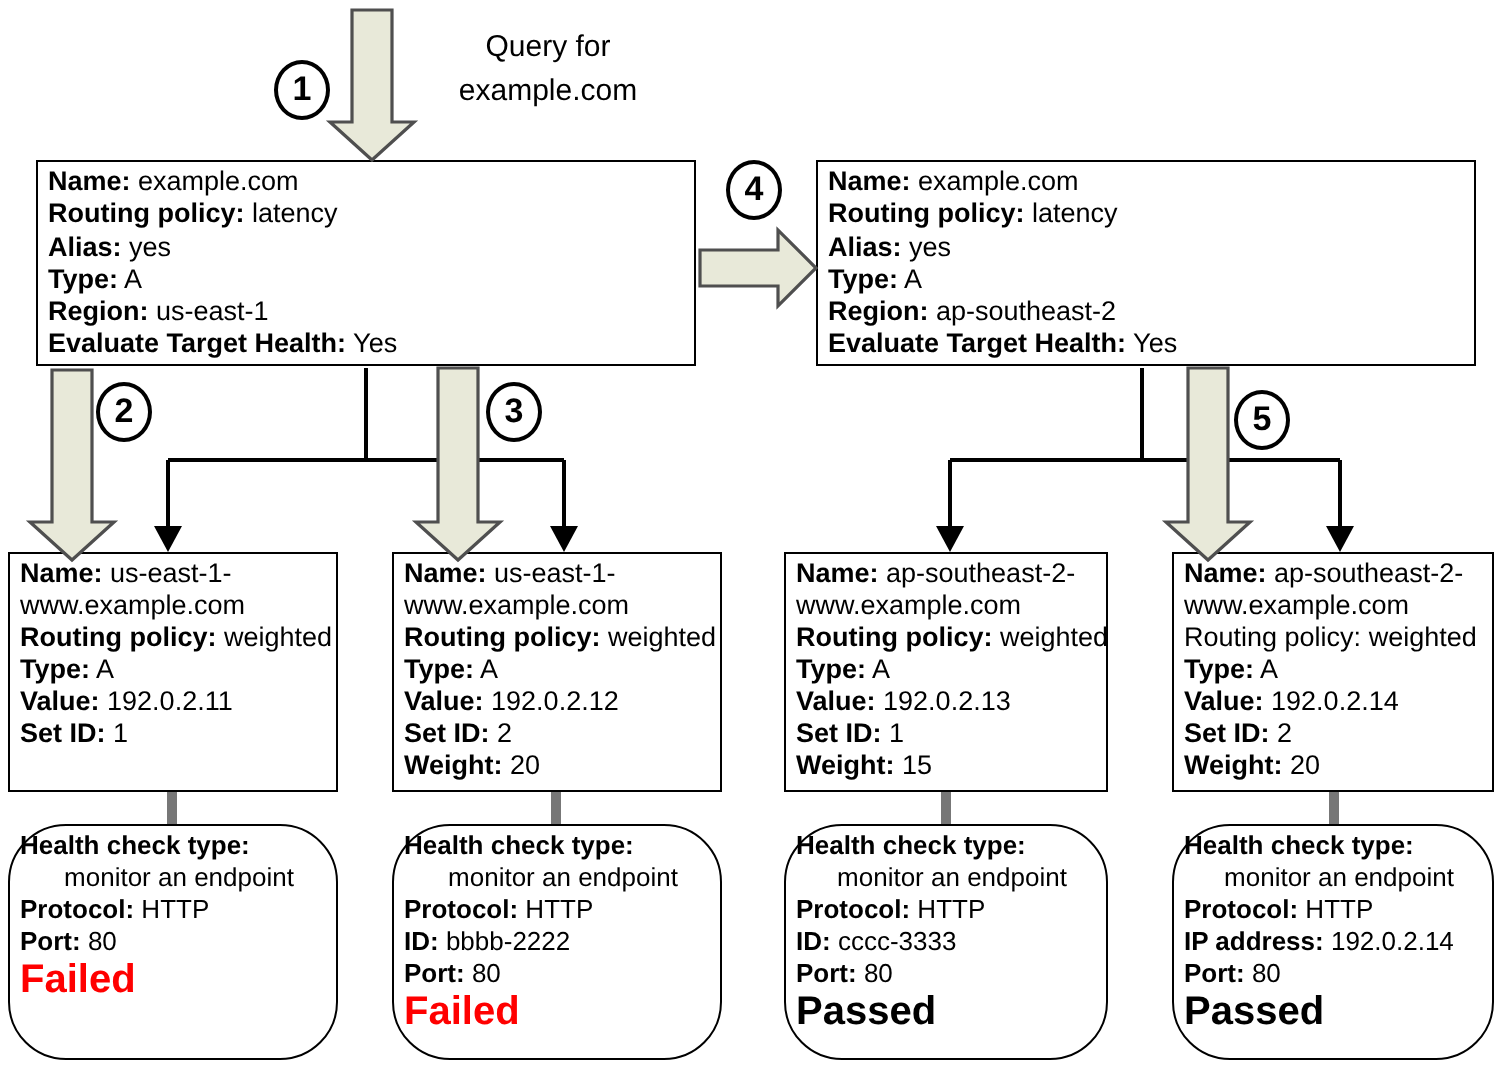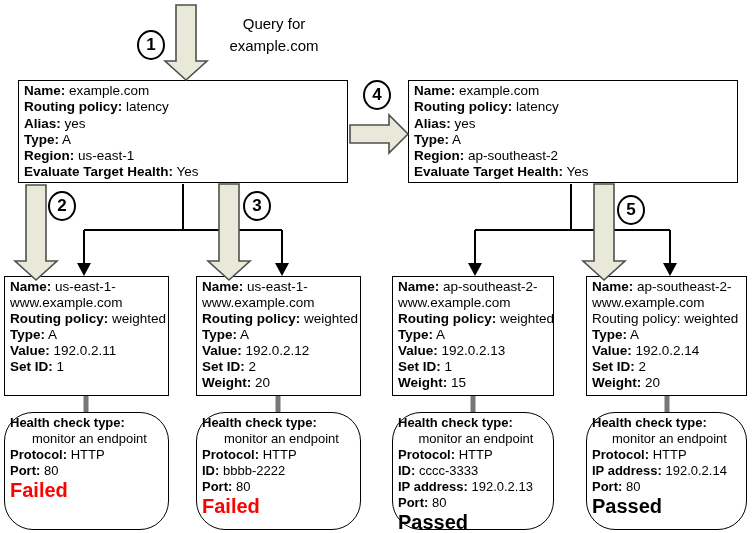--- a/index.html
+++ b/index.html
@@ -186,21 +186,20 @@
         <div class="line"><span class="lbl">Port:</span> 80</div>
       </div>
     <div class="status" style="color: rgb(255, 0, 0);">Failed</div>
   </div>
   <div class="box hc" style="left:392px; top:412px; width:162px; height:118px;">
     <div>
         <div class="line"><span class="lbl">Health check type:</span></div>
         <div class="line indent">monitor an endpoint</div>
         <div class="line"><span class="lbl">Protocol:</span> HTTP</div>
         <div class="line"><span class="lbl">ID:</span> cccc-3333</div>
-        <div class="line"><span class="lbl">IP address:</span> 192.0.2.13</div>
         <div class="line"><span class="lbl">Port:</span> 80</div>
       </div>
     <div class="status" style="color: rgb(0, 0, 0);">Passed</div>
   </div>
   <div class="box hc" style="left:586px; top:412px; width:161px; height:118px;">
     <div>
         <div class="line"><span class="lbl">Health check type:</span></div>
         <div class="line indent">monitor an endpoint</div>
         <div class="line"><span class="lbl">Protocol:</span> HTTP</div>
         <div class="line"><span class="lbl">IP address:</span> 192.0.2.14</div>

